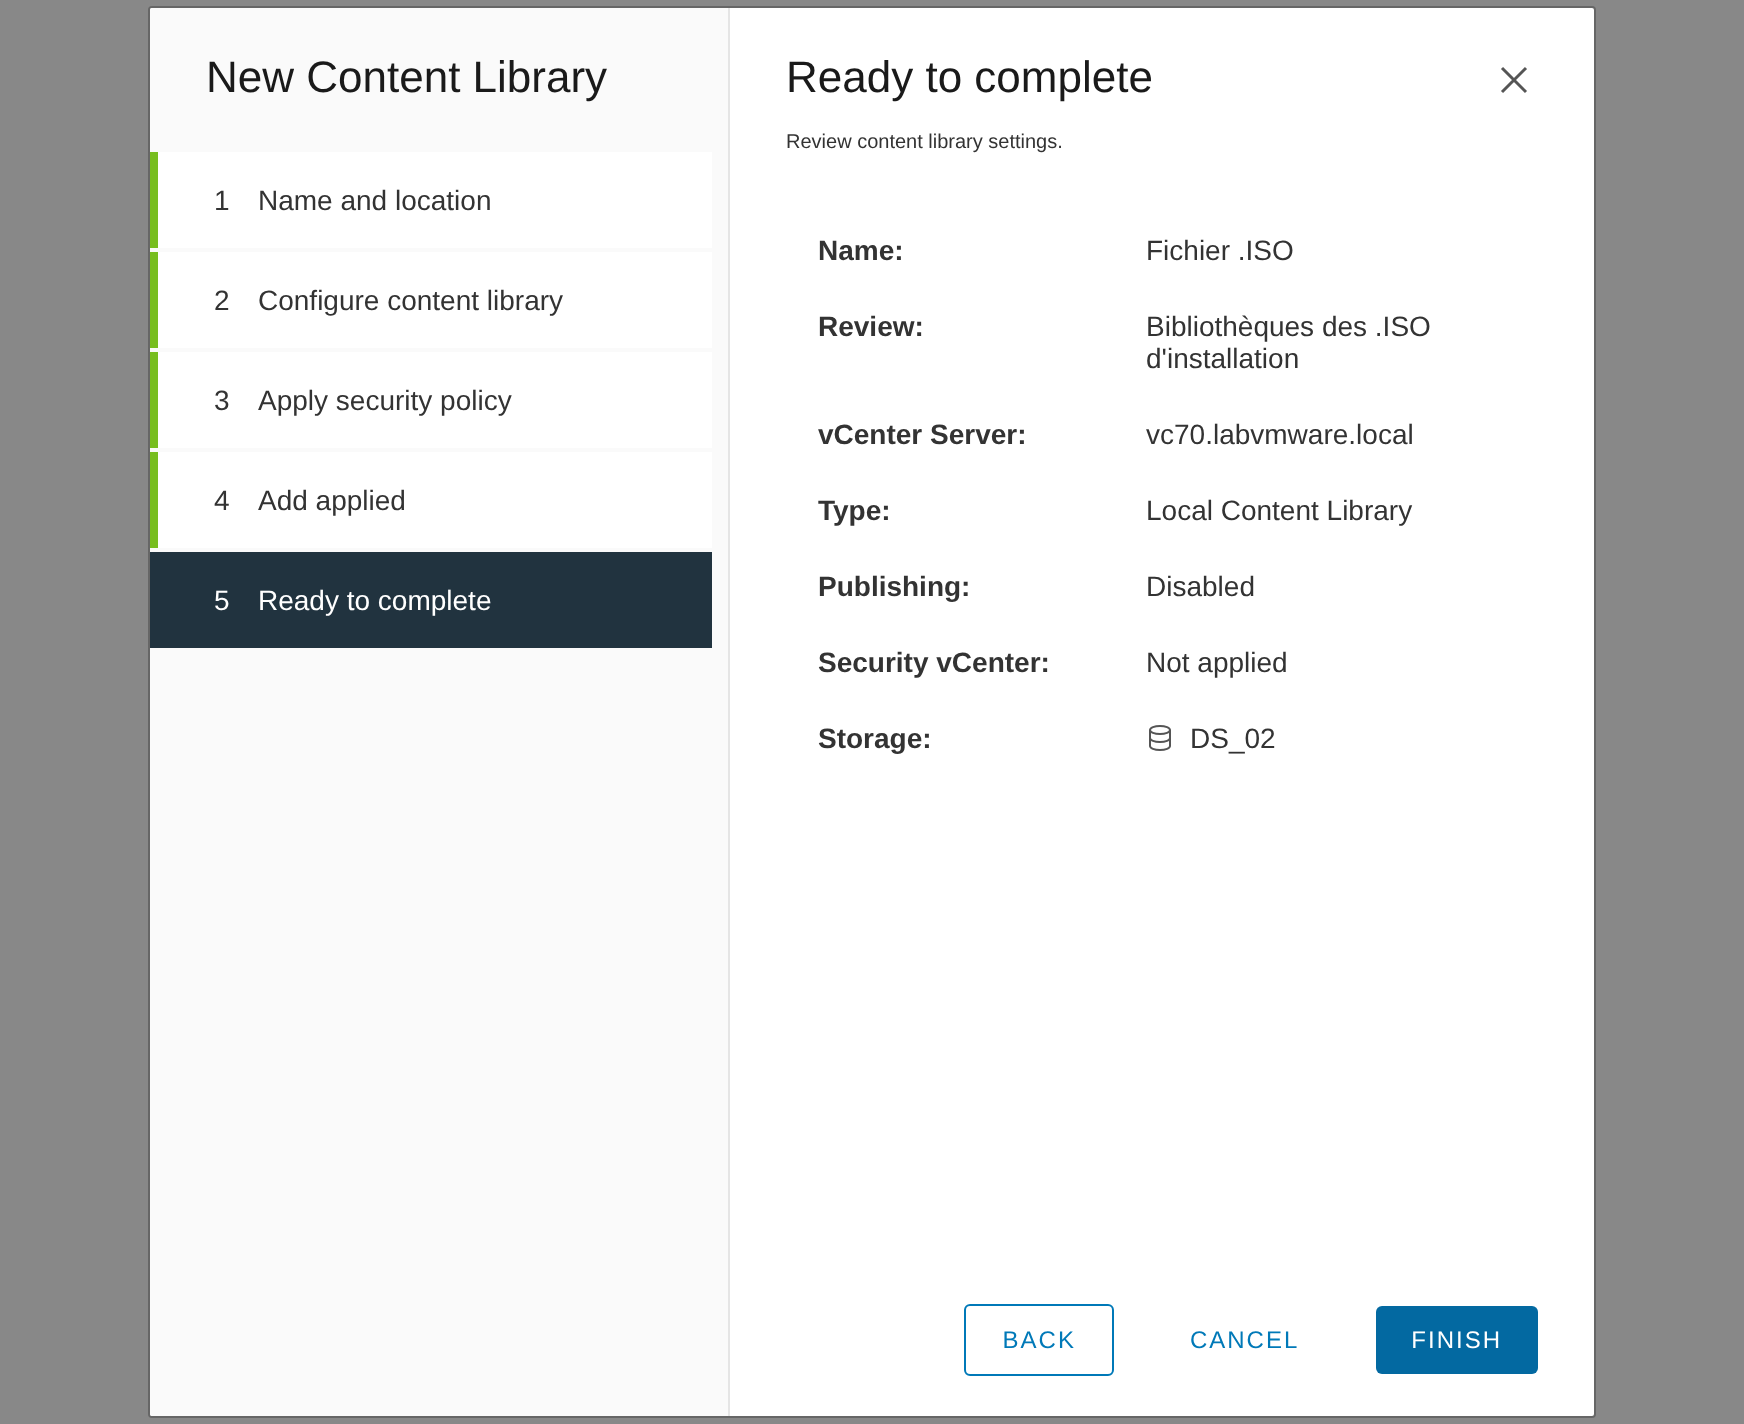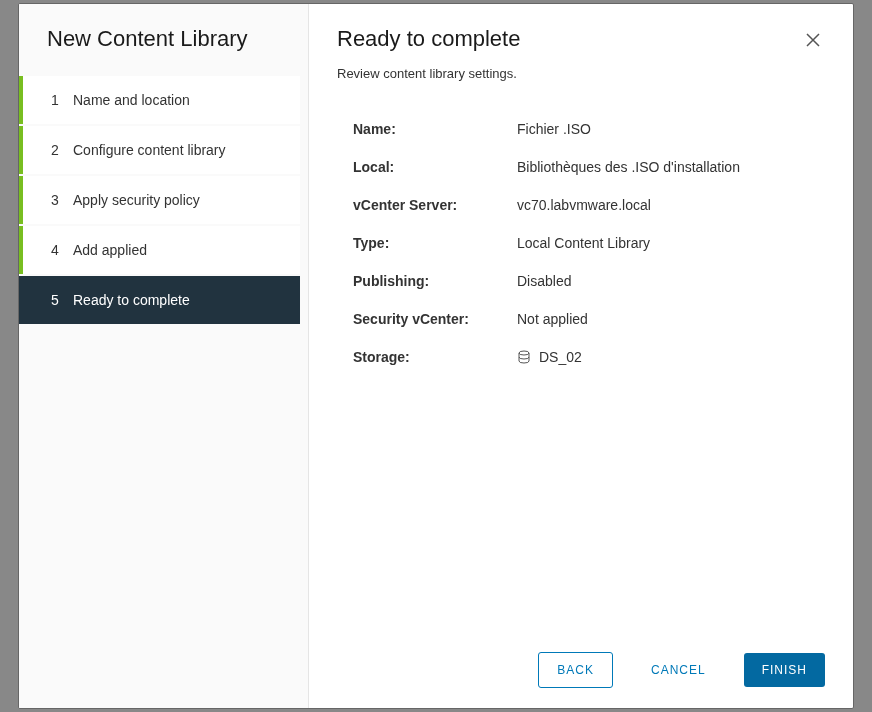--- a/index.html
+++ b/index.html
@@ -11,21 +11,21 @@
       font-family: "Segoe UI", Arial, sans-serif;
       background: #888;
       width: 872px;
       height: 712px;
       display: flex;
       align-items: center;
       justify-content: center;
     }
     .dialog {
       background: #fff;
-      width: 836px;
+      width: 724px;
       height: 706px;
       border: 1px solid #666;
       border-radius: 2px;
       display: flex;
       overflow: hidden;
     }
     .sidebar {
       width: 290px;
       background: #fafafa;
       border-right: 1px solid #e5e5e5;
@@ -84,21 +84,21 @@
     .close-btn {
       background: none;
       border: none;
       font-size: 22px;
       cursor: pointer;
       color: #555;
       line-height: 1;
       padding: 4px;
     }
     .subtitle {
-      font-size: 13px;
+      font-size: 10px;
       color: #333;
       margin-top: 10px;
       margin-bottom: 40px;
     }
     .summary {
       flex: 1;
     }
     .row {
       display: flex;
       margin-bottom: 22px;
@@ -194,21 +194,21 @@
       </button>
     </div>
     <p class="subtitle">Review content library settings.</p>
 
     <div class="summary">
       <div class="row">
         <div class="row-label">Name:</div>
         <div class="row-value">Fichier .ISO</div>
       </div>
       <div class="row">
-        <div class="row-label">Local:</div>
+        <div class="row-label">Review:</div>
         <div class="row-value">Bibliothèques des .ISO d'installation</div>
       </div>
       <div class="row">
         <div class="row-label">vCenter Server:</div>
         <div class="row-value">vc70.labvmware.local</div>
       </div>
       <div class="row">
         <div class="row-label">Type:</div>
         <div class="row-value">Local Content Library</div>
       </div>

